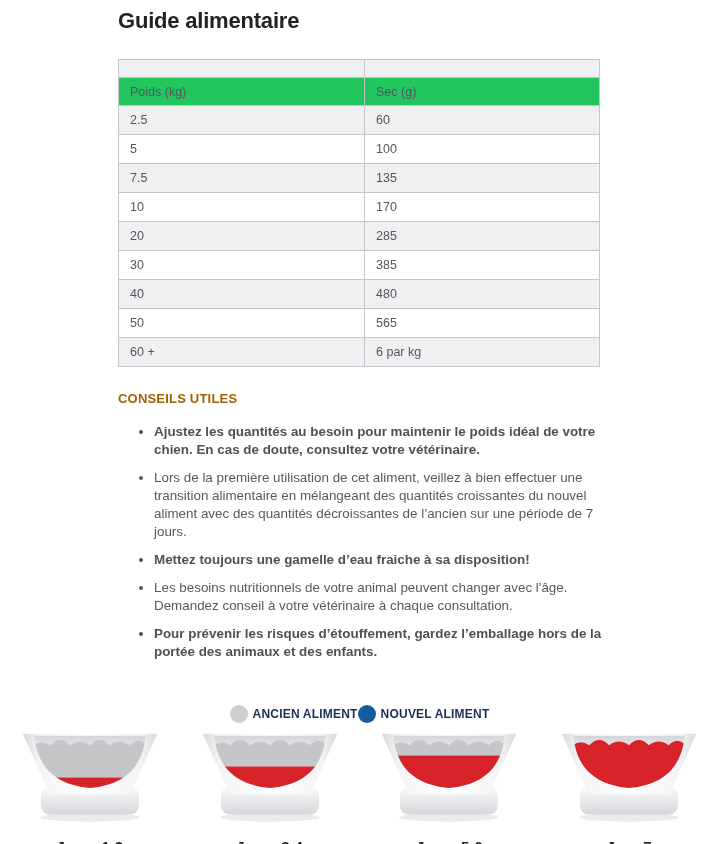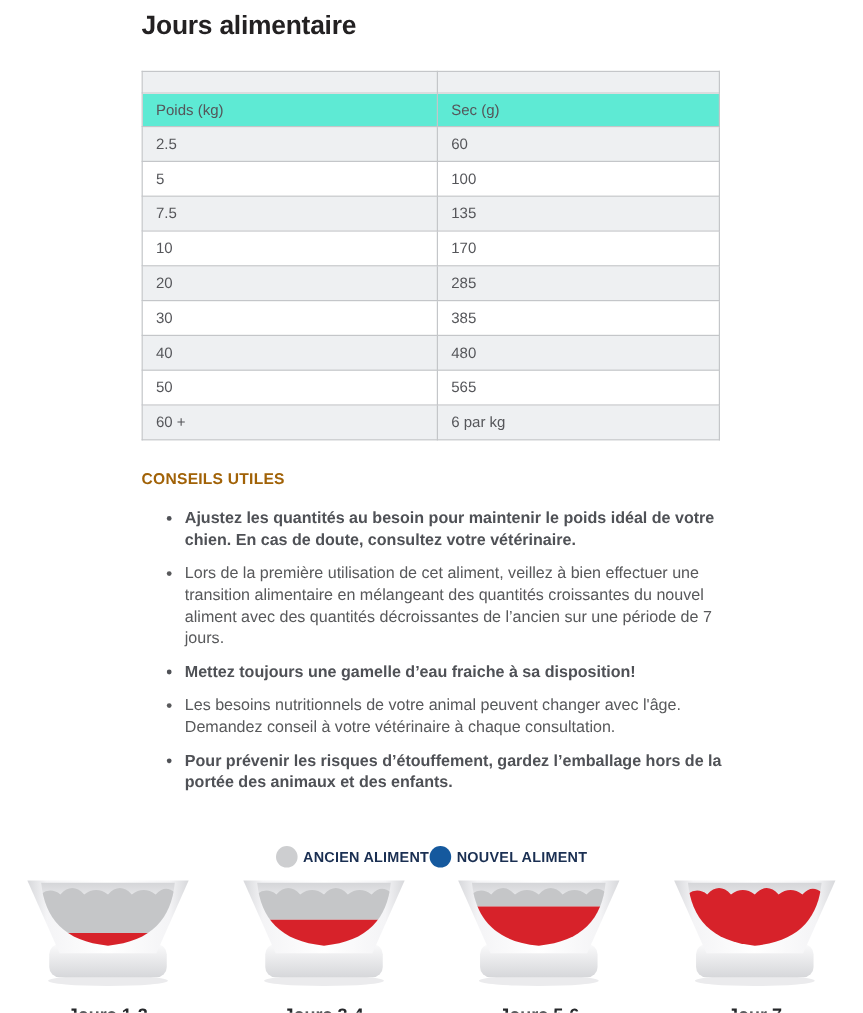--- a/index.html
+++ b/index.html
@@ -19,21 +19,21 @@
   }
   table.feed col.c1{width:246px;}
   table.feed col.c2{width:235px;}
   table.feed th, table.feed td{
     border:1px solid #c4c6c9;
     font-size:12.5px;font-weight:400;color:#55565a;
     text-align:left;padding:0 6px 0 11px;
     white-space:nowrap;overflow:hidden;
   }
   tr.spacer-row th{height:17px;background:#eef0f2;padding:0;}
-  tr.header-row th{height:27px;background:#5eead4;}
+  tr.header-row th{height:27px;background:#22c55e;}
   tbody tr{height:29px;}
   tbody tr:nth-child(odd){background:#eef0f2;}
   tbody tr:nth-child(even){background:#ffffff;}
   .tips-heading{
     margin:24px 0 0 0;font-size:13px;font-weight:700;
     color:#a16207;letter-spacing:0.2px;
   }
   ul.tips{
     margin:17px 0 0 0;padding:0 0 0 36px;width:448px;
   }
@@ -81,21 +81,21 @@
       <stop offset="0.28" stop-color="#ededef"></stop>
       <stop offset="1" stop-color="#f8f8f9"></stop>
     </linearGradient>
     <clipPath id="cavClip">
       <path d="M22,7 C25,38 42,58 80,61.5 C118,58 135,38 138,7 Z"></path>
     </clipPath>
   </defs>
 </svg>
 
 <div class="content">
-  <h1 class="page-title">Jours alimentaire</h1>
+  <h1 class="page-title">Guide alimentaire</h1>
 
   <table class="feed">
     <colgroup>
         <col class="c1">
         <col class="c2">
       </colgroup>
     <thead>
       <tr class="spacer-row">
           <th></th>
           <th></th>

